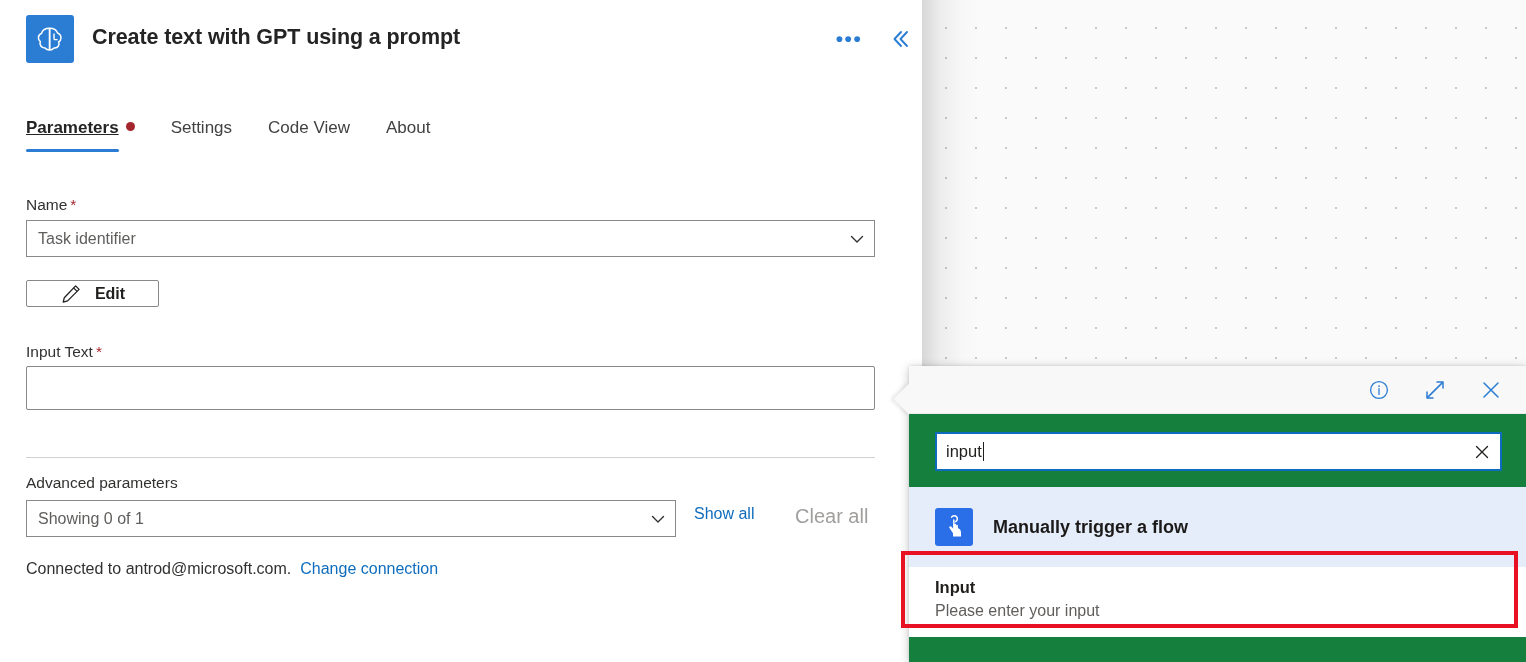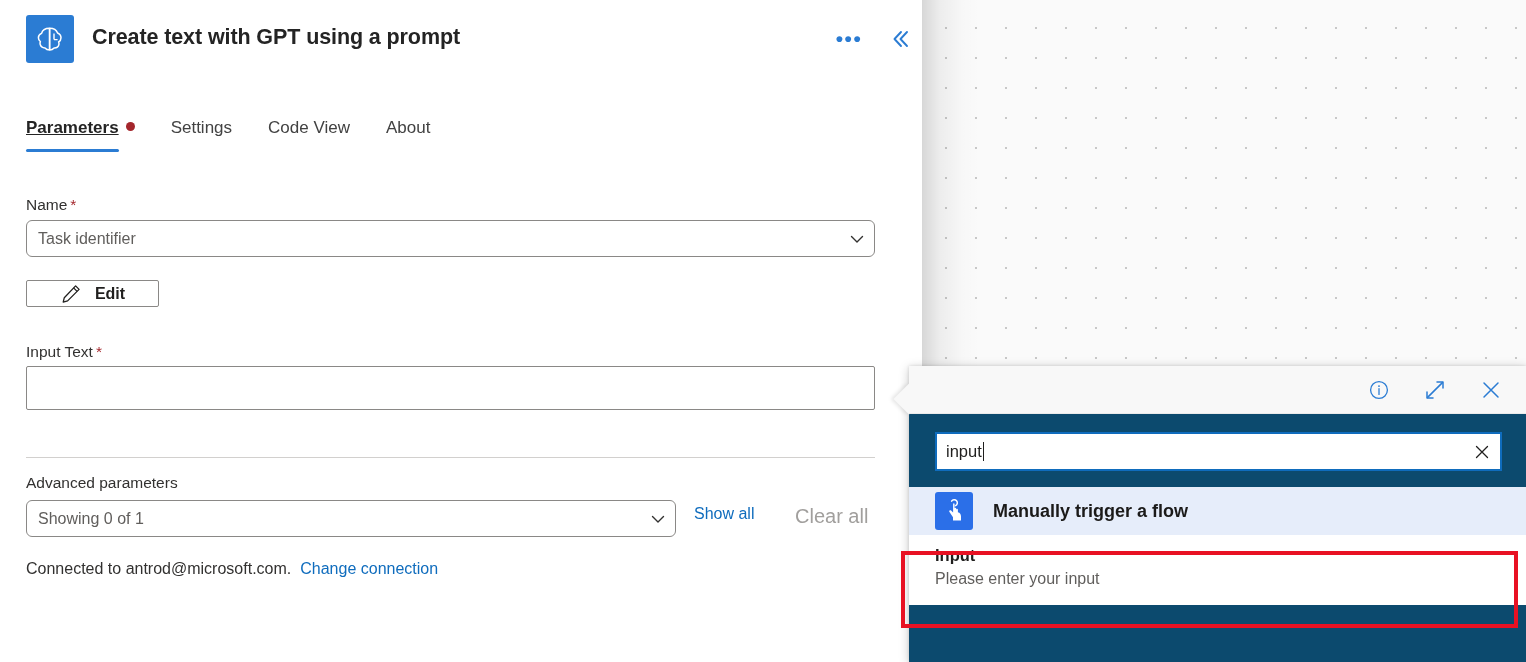--- a/index.html
+++ b/index.html
@@ -76,21 +76,21 @@
   }
 
   
   .field-label {
     position: absolute; font-size: 15.5px; color: #323130; white-space: nowrap;
   }
   .req { color: #a4262c; margin-left: 3px; font-size: 15.5px; }
 
   .txtfield {
     position: absolute; border: 1px solid #8a8886; background: #fff;
-    display: flex; align-items: center; border-radius: 6px;
+    display: flex; align-items: center; border-radius: 0;
   }
   .txtfield .val {
     font-size: 16px; color: #605e5c; padding-left: 11px; flex: 1;
     white-space: nowrap; overflow: hidden;
   }
   .chev-btn {
     width: 34px; height: 100%; display:flex; align-items:center; justify-content:center;
     cursor: pointer;
   }
 
@@ -122,21 +122,21 @@
     white-space: nowrap;
   }
 
   .conn-line { position: absolute; left: 26px; top: 560px; font-size: 16px; color: #323130; white-space: nowrap; }
   .conn-link { color: #0f6cbd; cursor: pointer; margin-left: 9px; }
 
   
   .flyout {
     position: absolute; left: 909px; top: 366px;
     width: 617px; height: 296px;
-    background: #0c4a6e;
+    background: #15803d;
     box-shadow: 0 2px 10px rgba(0,0,0,0.22), 0 0 3px rgba(0,0,0,0.12);
     overflow: visible;
   }
   .flyout-notch {
     position: absolute; left: -11px; top: 22px;
     width: 22px; height: 22px; background: #f8f8f8;
     transform: rotate(45deg);
     box-shadow: -2px 2px 4px rgba(0,0,0,0.10);
   }
   .flyout-toolbar {
@@ -159,21 +159,21 @@
   .caret {
     display: inline-block; width: 1.5px; height: 19px; background: #201f1e;
     vertical-align: -4px; margin-left: 1px;
   }
   .search-clear { width: 36px; display:flex; align-items:center; justify-content:center; cursor: pointer; }
 
   .result-row {
     position: relative; display: flex; align-items: center;
     padding-left: 26px; cursor: pointer;
   }
-  .result-trigger { height: 48px; background: #e6edfa; margin-top: 16px; }
+  .result-trigger { height: 80px; background: #e6edfa; margin-top: 16px; }
   .trigger-icon {
     width: 38px; height: 38px; background: #2b6fe8; border-radius: 3px;
     display:flex; align-items:center; justify-content:center; flex: none;
   }
   .trigger-label { font-size: 18px; color: #1b1a19; font-weight: bold; margin-left: 20px; }
 
   .result-input {
     height: 70px; background: #fff; display: block; padding-top: 11px;
   }
   .ri-title { font-size: 16.5px; font-weight: bold; color: #201f1e; }

